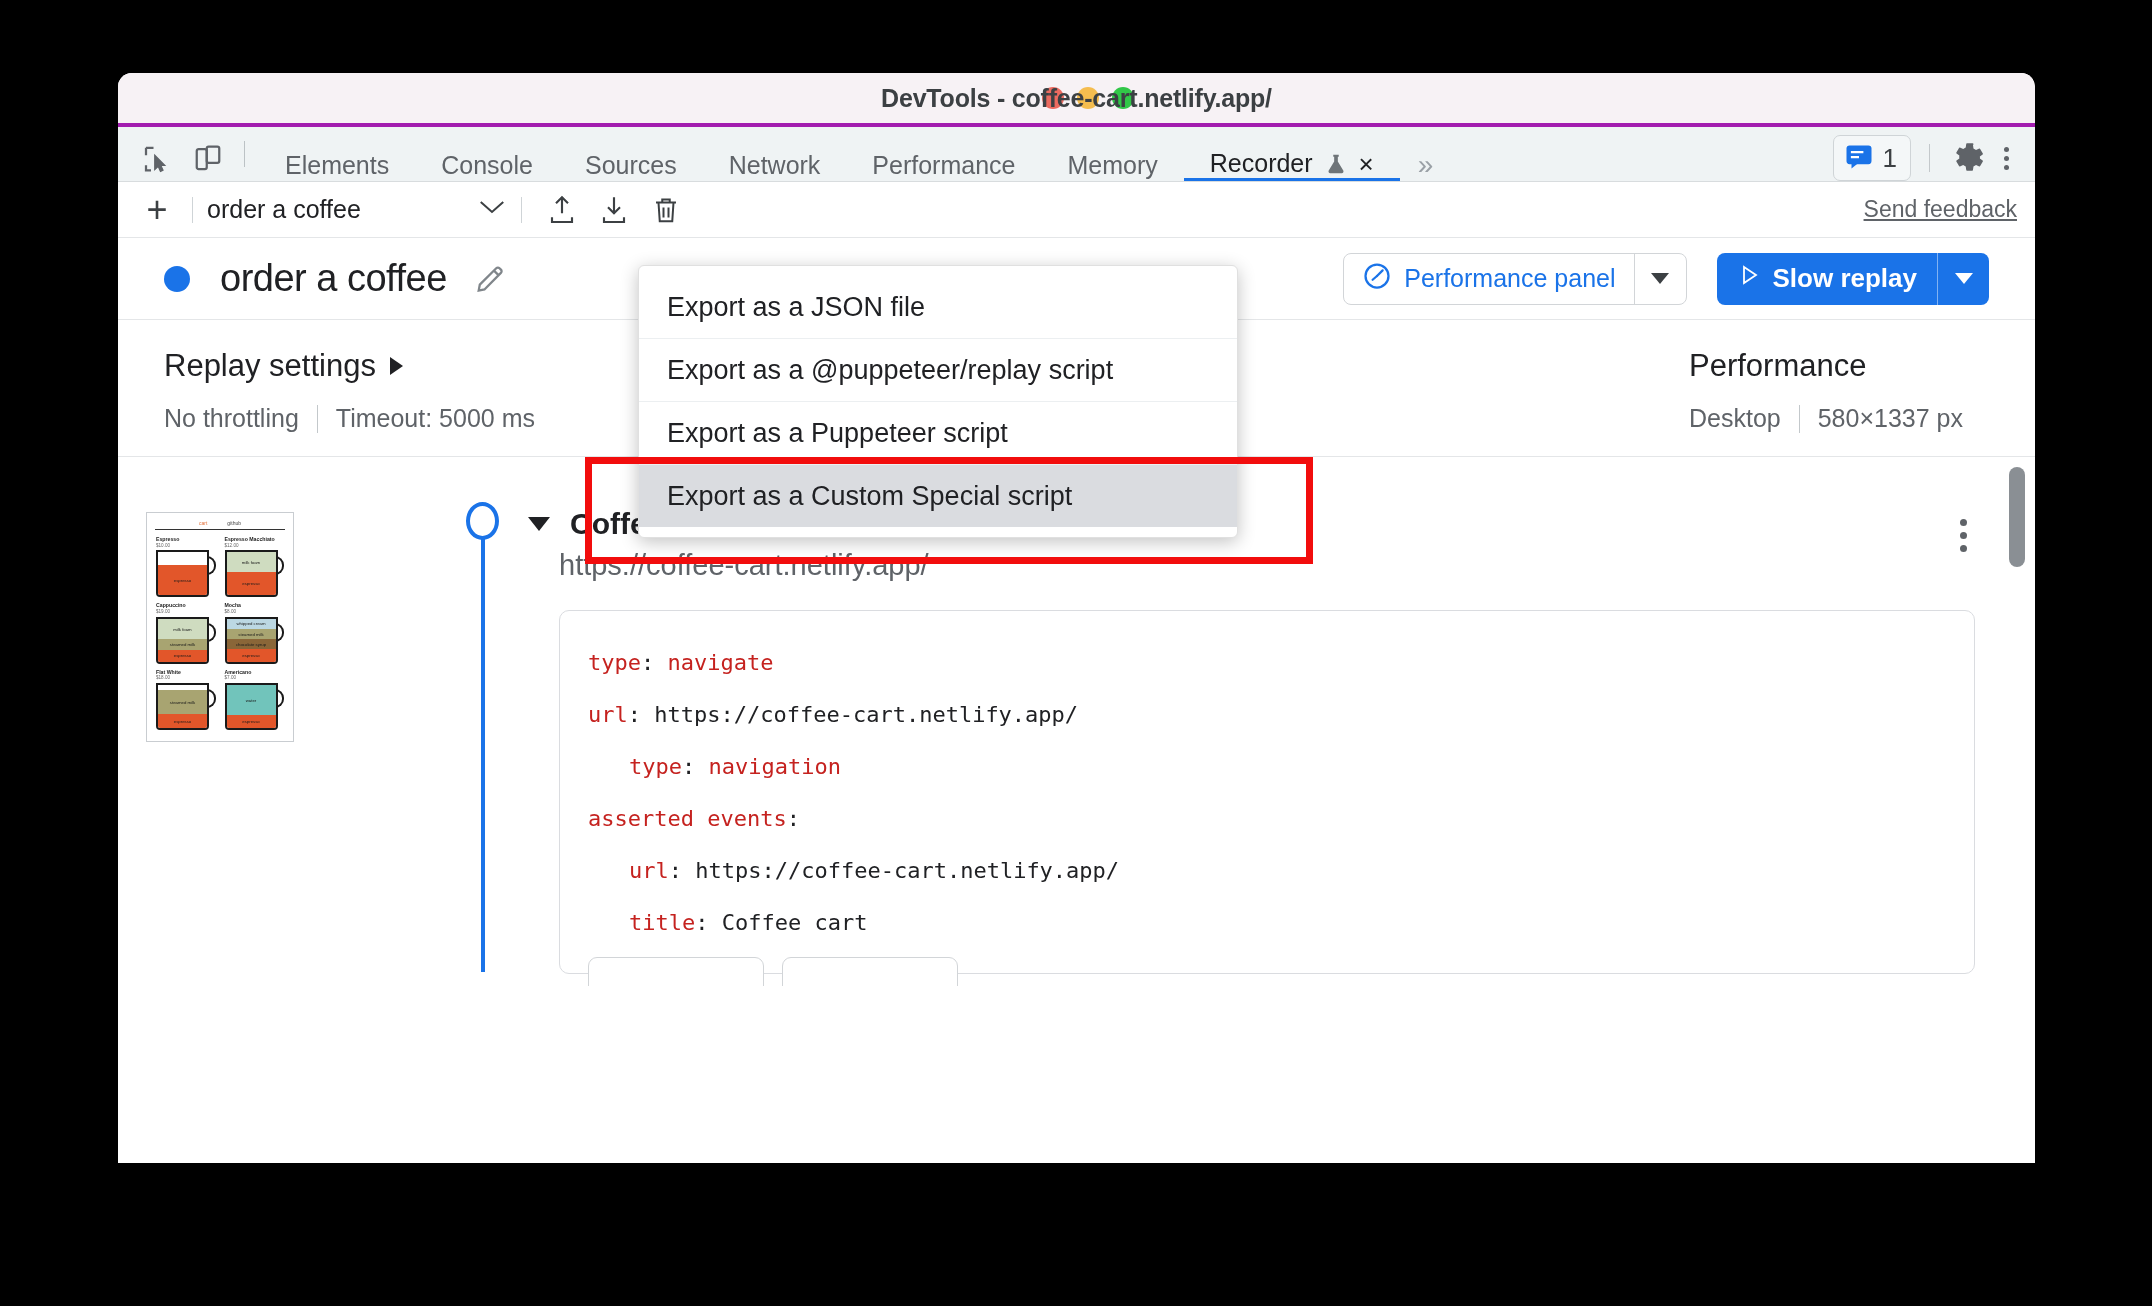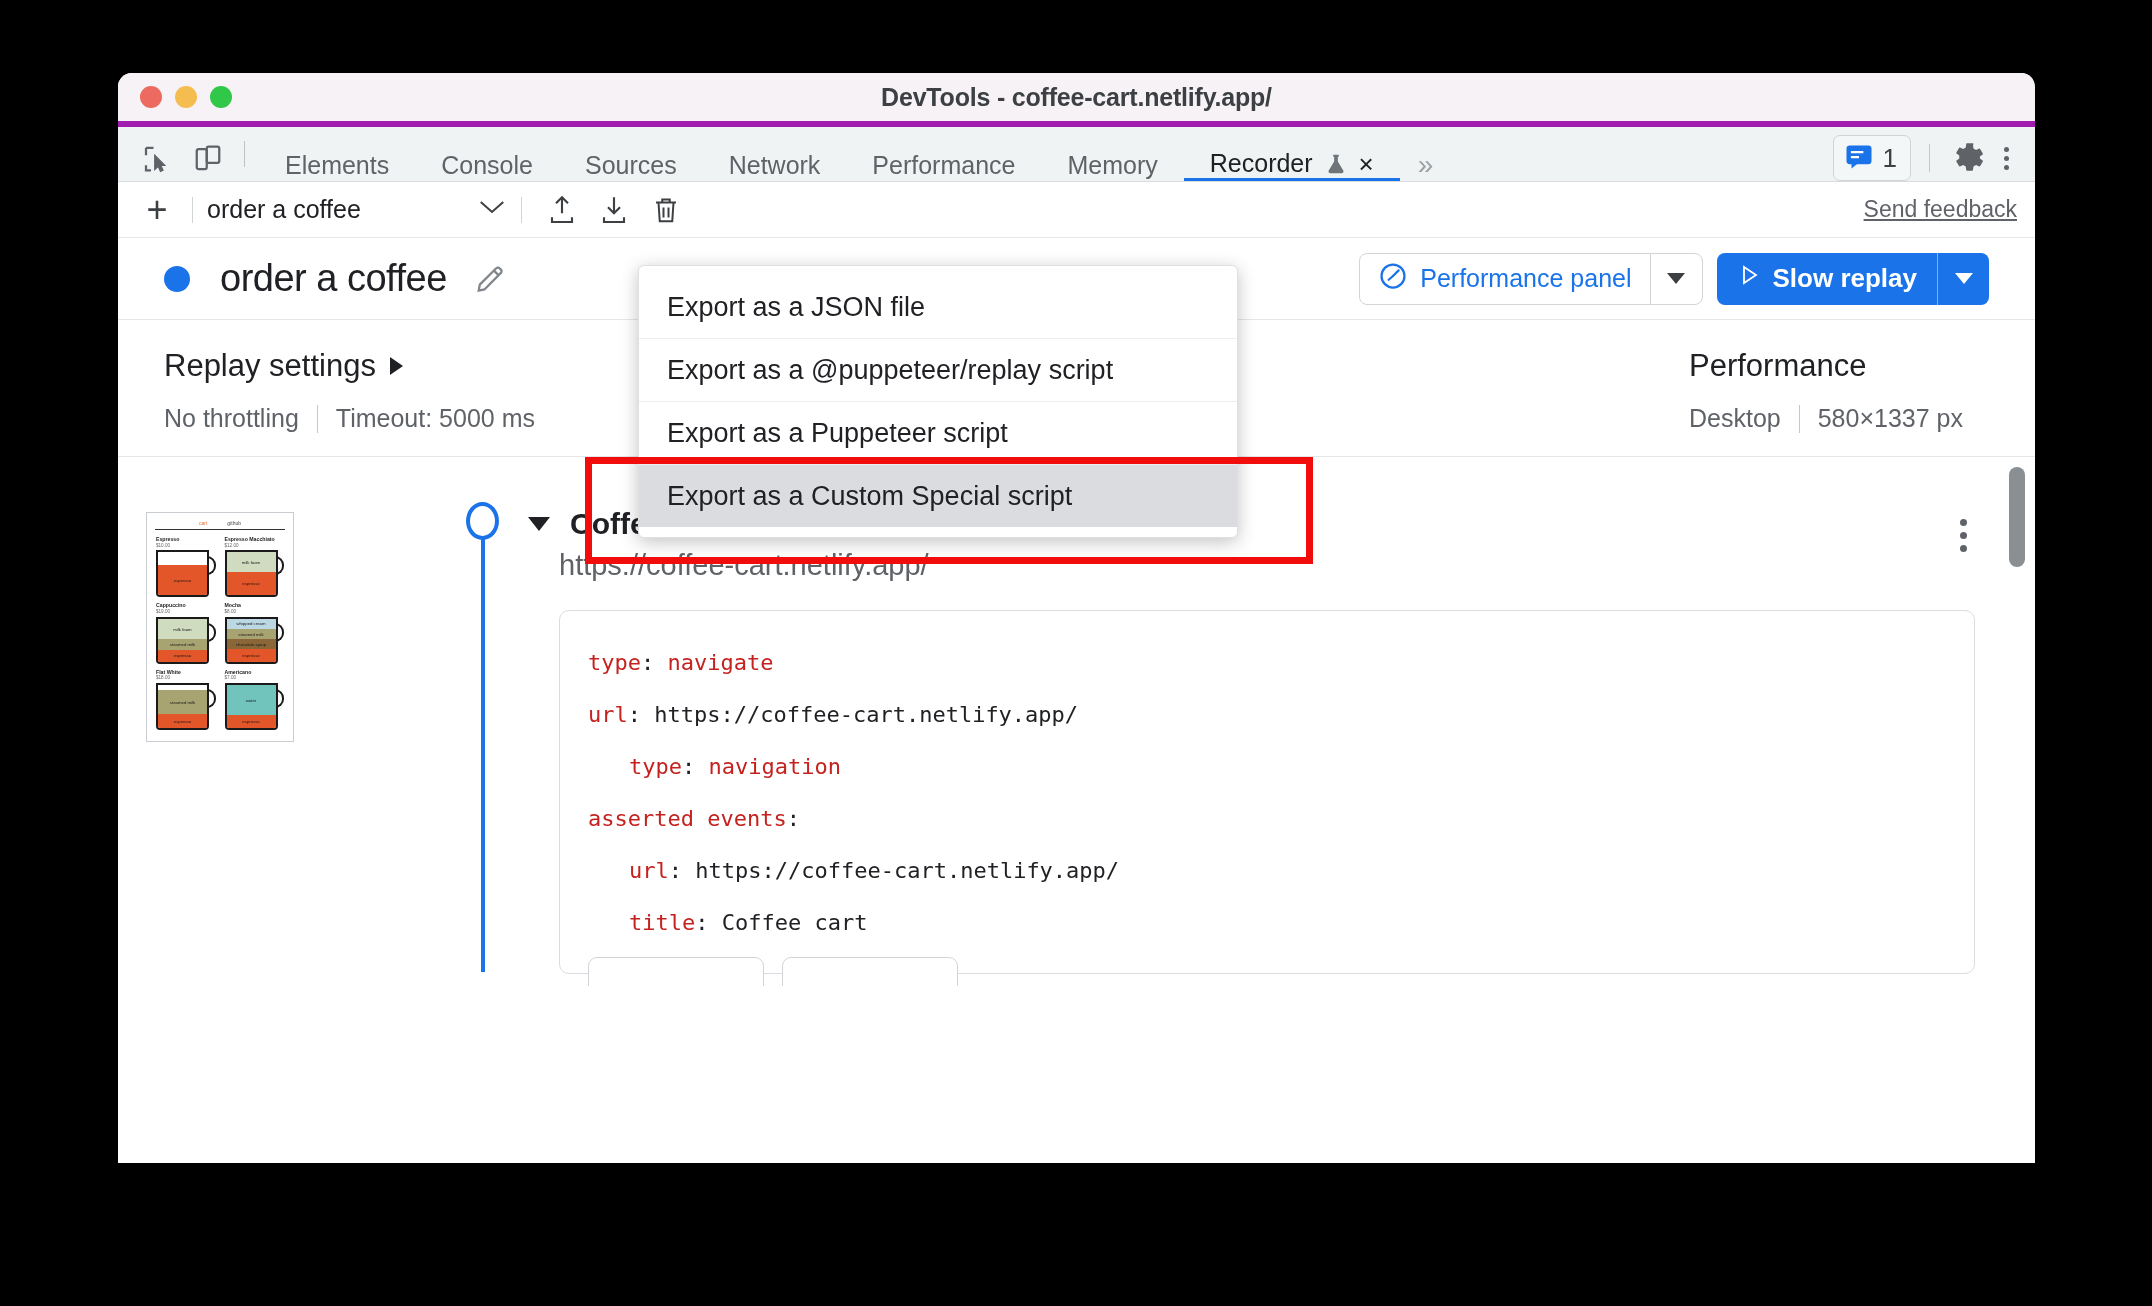--- a/index.html
+++ b/index.html
@@ -25,22 +25,22 @@
     border-radius: 14px 14px 0 0;
     overflow: hidden;
     box-shadow: 0 0 40px rgba(0,0,0,.35);
   }
 
   
   .titlebar {
     position: relative;
     height: 54px;
     background: #f7f2f5;
-    border-bottom: 6px solid #a21caf;
-    display: flex; align-items: center;
+    border-bottom: 4px solid #a21caf;
+    display: flex; align-items: center; justify-content: center;
   }
   .traffic { display: flex; gap: 13px; margin-left: 22px; }
   .dot { width: 22px; height: 22px; border-radius: 50%; }
   .dot.red { background: #ec6a5f; }
   .dot.yellow { background: #f5bd4f; }
   .dot.green { background: #31c748; }
   .win-title {
     position: absolute; left: 0; right: 0; text-align: center;
     font-size: 25px; font-weight: bold; color: #3c4043;
     letter-spacing: -0.2px;
@@ -127,21 +127,21 @@
   .rec-head {
     height: 82px;
     display: flex; align-items: center;
     padding: 0 46px;
     border-bottom: 1px solid #e4e6e8;
   }
   .rec-dot { width: 26px; height: 26px; border-radius: 50%; background: #1a73e8; }
   .rec-title { font-size: 38px; color: #202124; margin-left: 30px; letter-spacing: -0.5px; }
   .pencil { margin-left: 26px; cursor: pointer; display: flex; }
 
-  .head-right { margin-left: auto; display: flex; align-items: center; gap: 14px; }
+  .head-right { margin-left: auto; display: flex; align-items: center; gap: 30px; }
   .perf-btn {
     display: flex; align-items: stretch;
     border: 1px solid #d2d5d8; border-radius: 8px; overflow: hidden;
     height: 52px; cursor: pointer; background: #fff;
   }
   .perf-main { display: flex; align-items: center; gap: 12px; padding: 0 18px; color: #1a73e8; font-size: 25px; }
   .perf-arrow { width: 52px; display: flex; align-items: center; justify-content: center; border-left: 1px solid #d2d5d8; }
   .replay-btn {
     display: flex; align-items: stretch;
     background: #1a73e8; border-radius: 8px; overflow: hidden;

